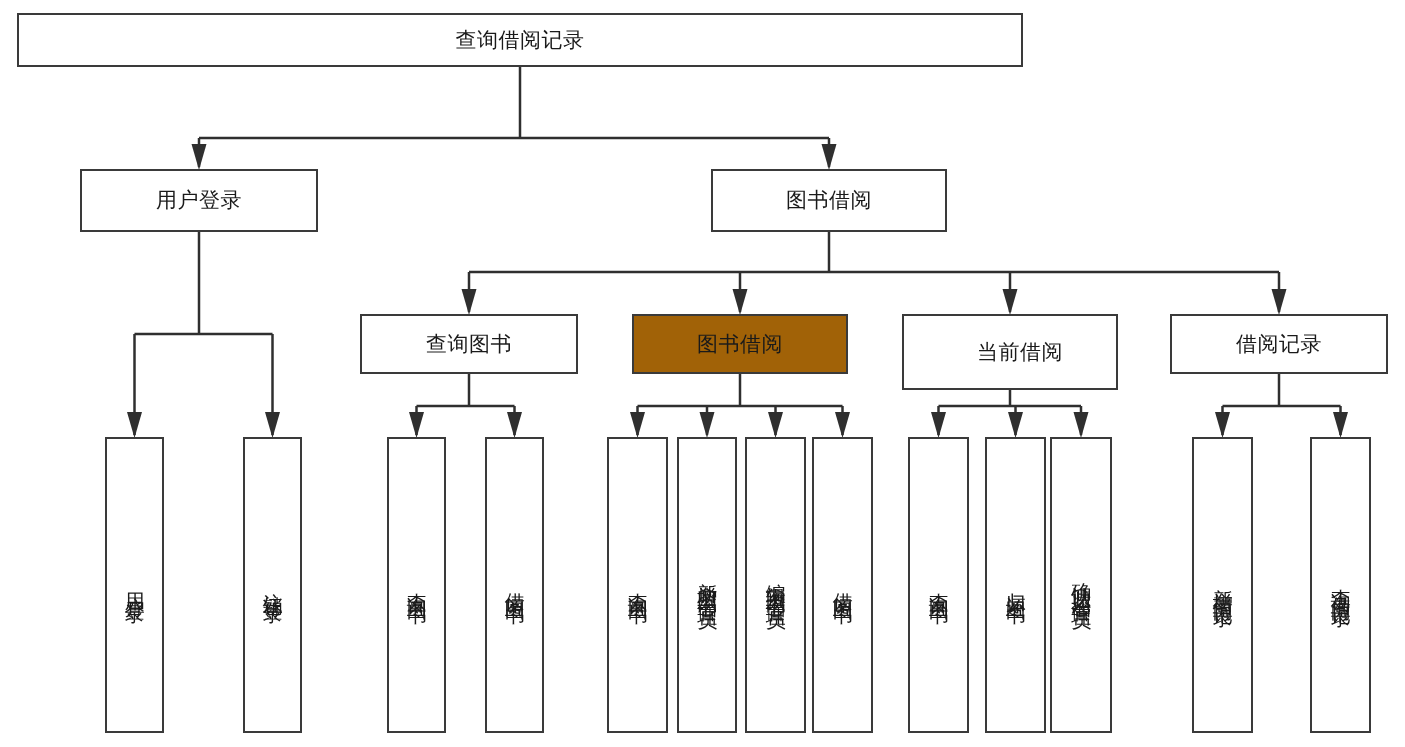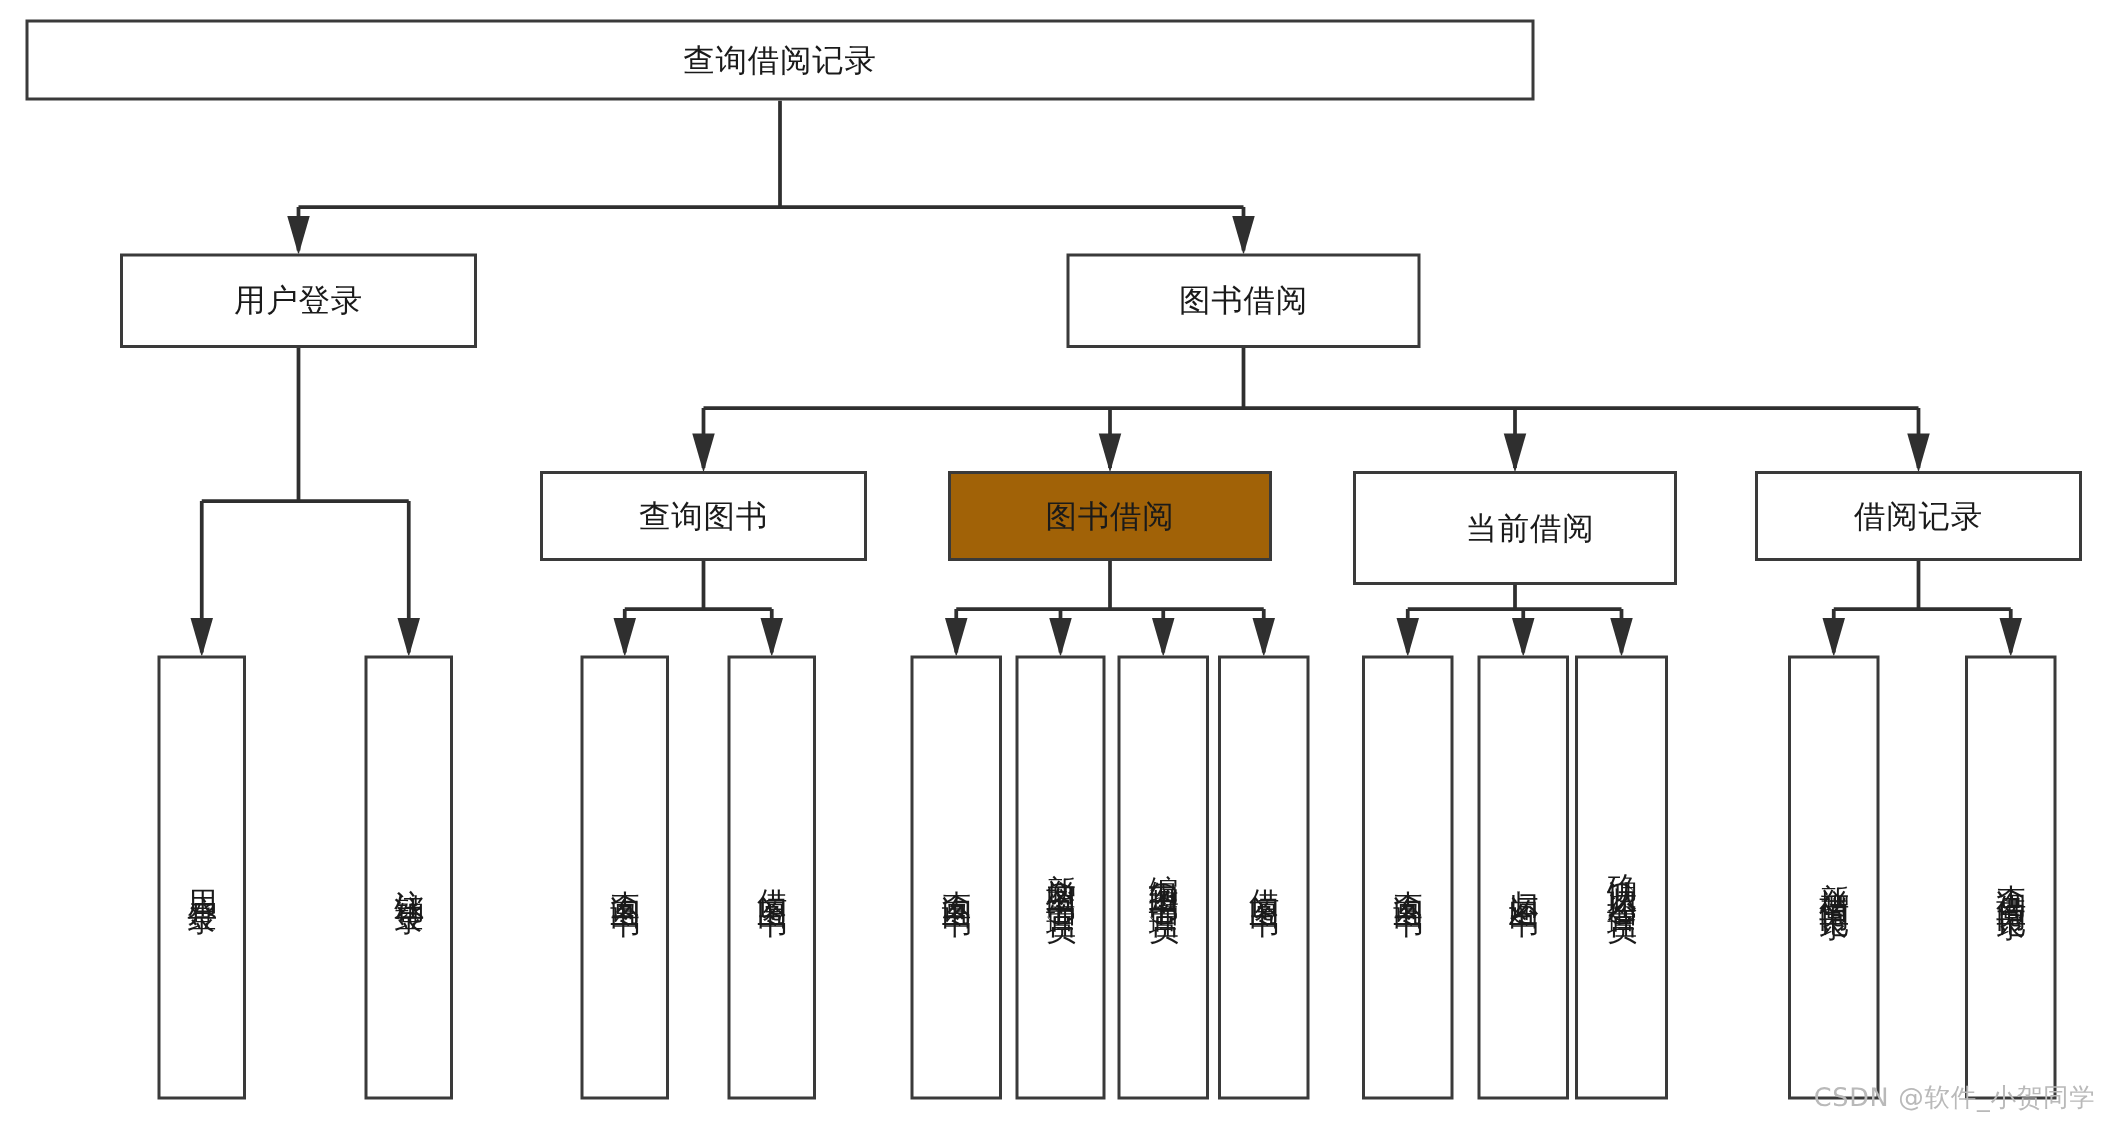--- a/index.html
+++ b/index.html
@@ -178,14 +178,13 @@
         <span class="node-label" style="color: rgb(26, 26, 26);">确认归还（管理员）</span>
       </div>
       <div class="node-box vertical" style="left: 1192px; top: 437px; width: 61px; height: 296px; border-color: rgb(58, 58, 58); background: rgb(255, 255, 255);">
         <span class="node-label" style="color: rgb(26, 26, 26);">新增借阅记录</span>
       </div>
       <div class="node-box vertical" style="left: 1310px; top: 437px; width: 61px; height: 296px; border-color: rgb(58, 58, 58); background: rgb(255, 255, 255);">
         <span class="node-label" style="color: rgb(26, 26, 26);">查询借阅记录</span>
       </div>
     </div>
 
-  <div class="watermark">CSDN @软件_小贺同学</div>
 </div>
 
 </body></html>

